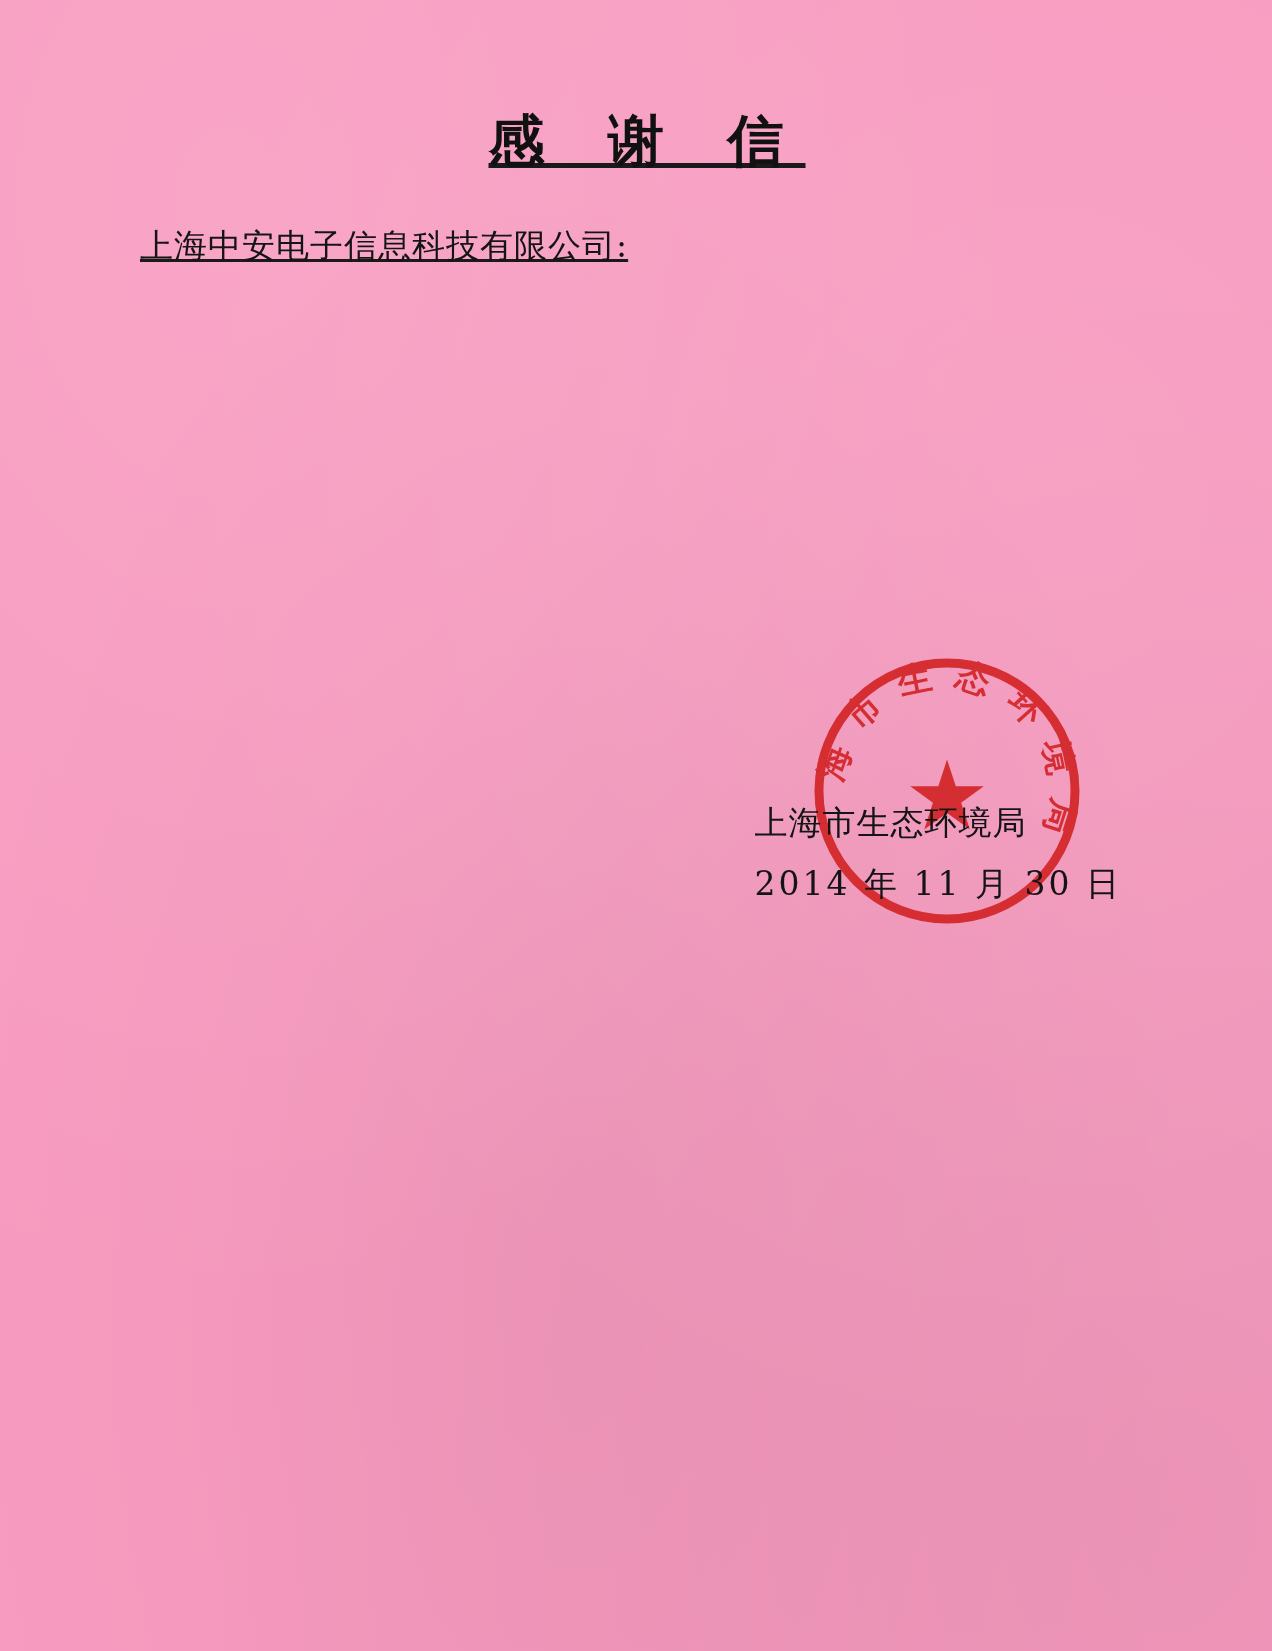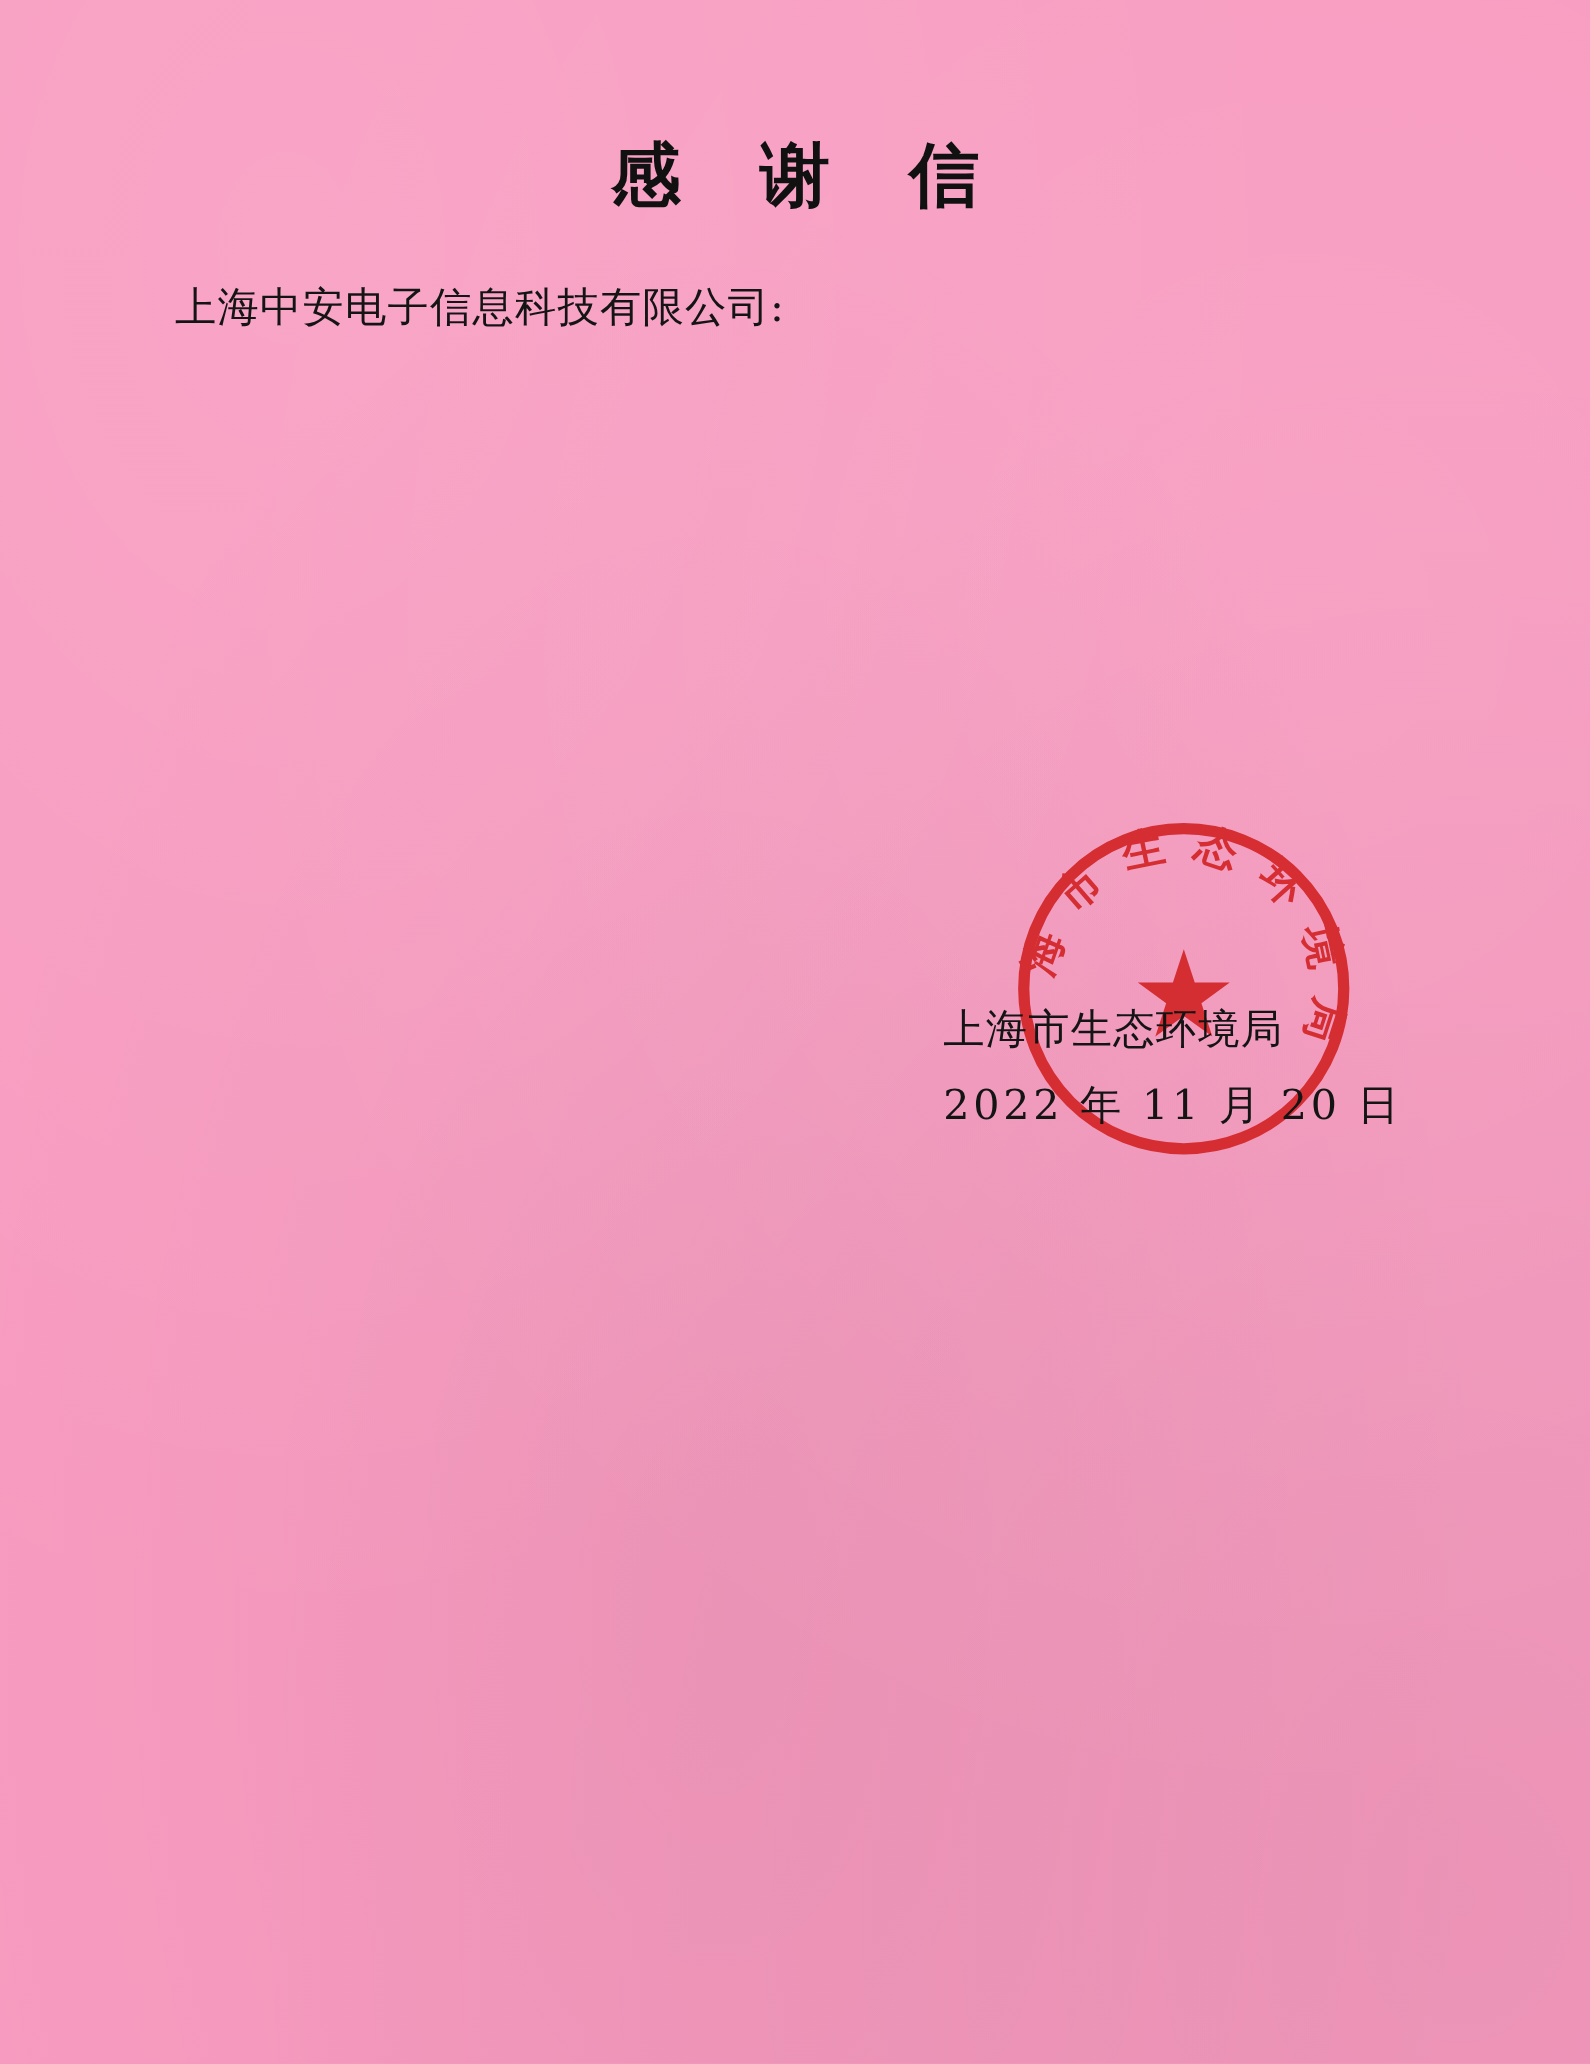--- a/index.html
+++ b/index.html
@@ -26,20 +26,21 @@
       radial-gradient(ellipse at 45% 78%, rgba(0,0,0,0.035), rgba(0,0,0,0) 65%),
       radial-gradient(ellipse at 92% 92%, rgba(0,0,0,0.05), rgba(0,0,0,0) 60%);
     pointer-events: none;
   }
   .sheet {
     position: relative;
     width: 1272px;
     height: 1169px;
     box-sizing: border-box;
     padding: 0 140px;
+    text-decoration: underline;
   }
   .doc-title {
     text-align: center;
     font-size: 56px;
     font-weight: bold;
     letter-spacing: 22px;
     padding-top: 110px;
     padding-left: 22px;
     line-height: 1.1;
     color: #111;
@@ -110,16 +111,16 @@
       <circle cx="140" cy="140" r="128" fill="none" stroke="#d21f1f" stroke-width="9"></circle>
       <text font-family="'DejaVu Serif','Liberation Serif',serif" font-size="34" font-weight="bold" fill="#d21f1f" letter-spacing="20">
         <textPath href="#sealArc" startOffset="26%" text-anchor="middle">上海市生态环境局</textPath>
       </text>
       <text x="140" y="178" text-anchor="middle" font-size="96" fill="#d21f1f" font-family="'DejaVu Sans','Liberation Sans',sans-serif">★</text>
     </svg>
   </div>
 
   <div class="signature-block">
     <div>上海市生态环境局</div>
-    <div class="sig-date">2022 年 11 月 20 日</div>
+    <div class="sig-date">2014 年 11 月 30 日</div>
   </div>
 
 </div>
 
 </body></html>

